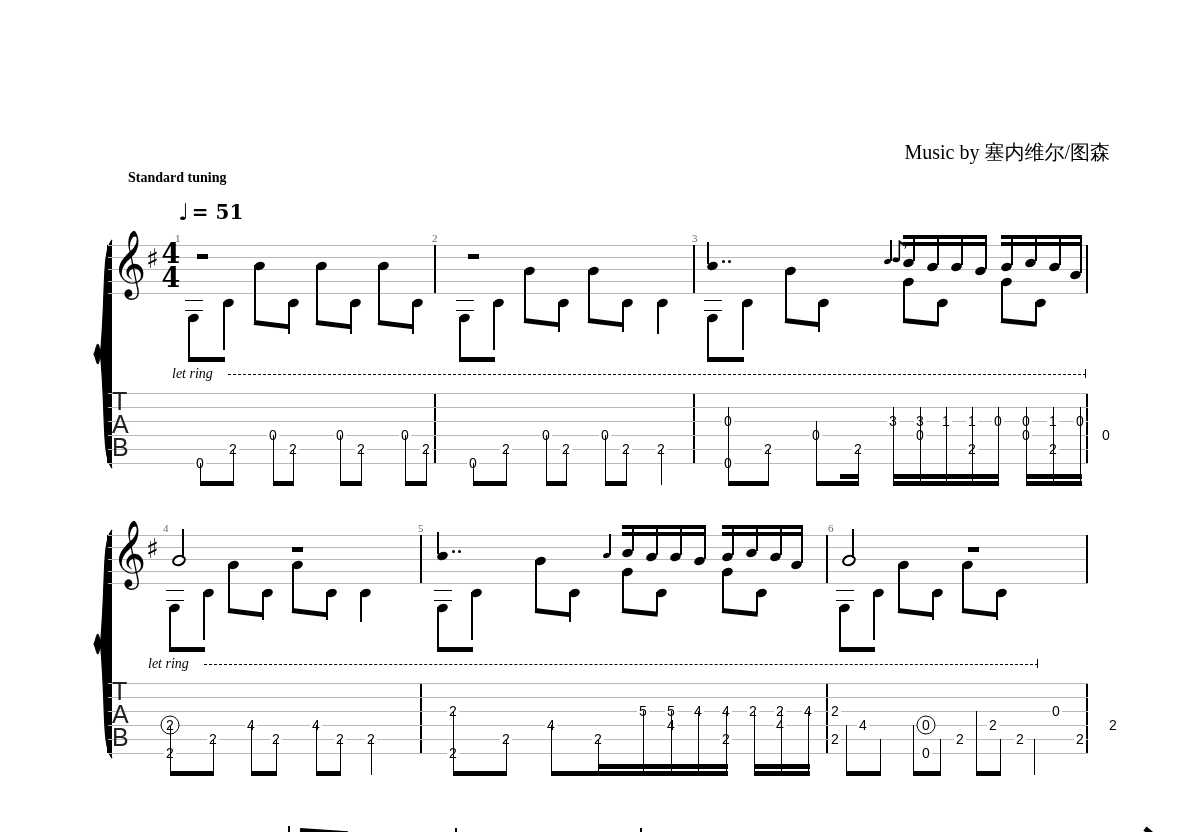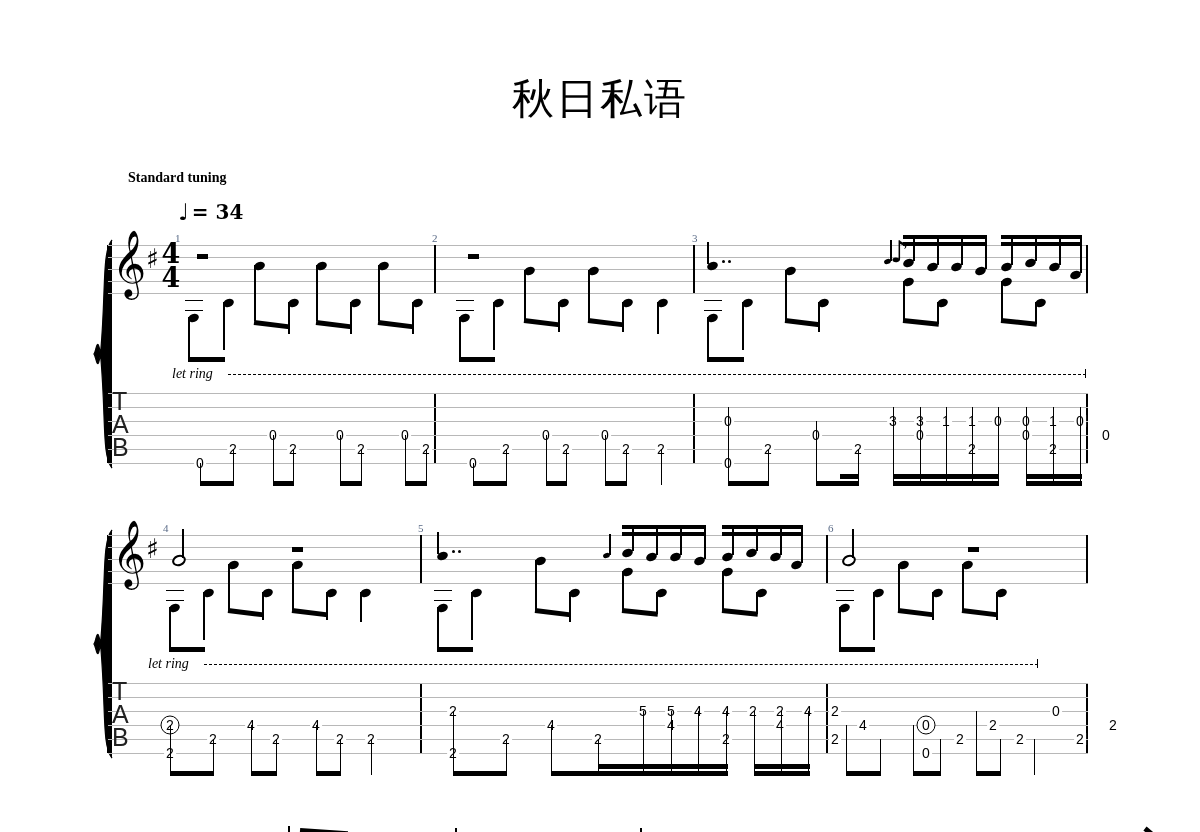--- a/index.html
+++ b/index.html
@@ -150,24 +150,24 @@
     padding:0;
   }
   .tstem{position:absolute;width:1.4px;background:#000;}
   .tbeam{position:absolute;height:4.5px;background:#000;}
 </style>
 </head>
 <body>
 
 <div class="sheet">
 
-  <div class="title">秋日私语</div>
+  <div class="music-by">Music by 塞内维尔/图森</div>
   <div class="tuning">Standard tuning</div>
   <div class="tempo">
-    <span class="qnote">♩</span><span>= 34</span>
+    <span class="qnote">♩</span><span>= 51</span>
   </div>
 
   <div class="system sysA">
 
     <svg class="brace" viewBox="0 0 22 232">
       <path d="M20 2 C10 14, 14 50, 9 110 C6 140, 4 118, 2 116 C4 114, 6 92, 9 122 C14 182, 10 218, 20 230" fill="#000" stroke="#000" stroke-width="1.2"></path>
     </svg>
     <div class="sysbar"></div>
 
     <div class="staff5">

